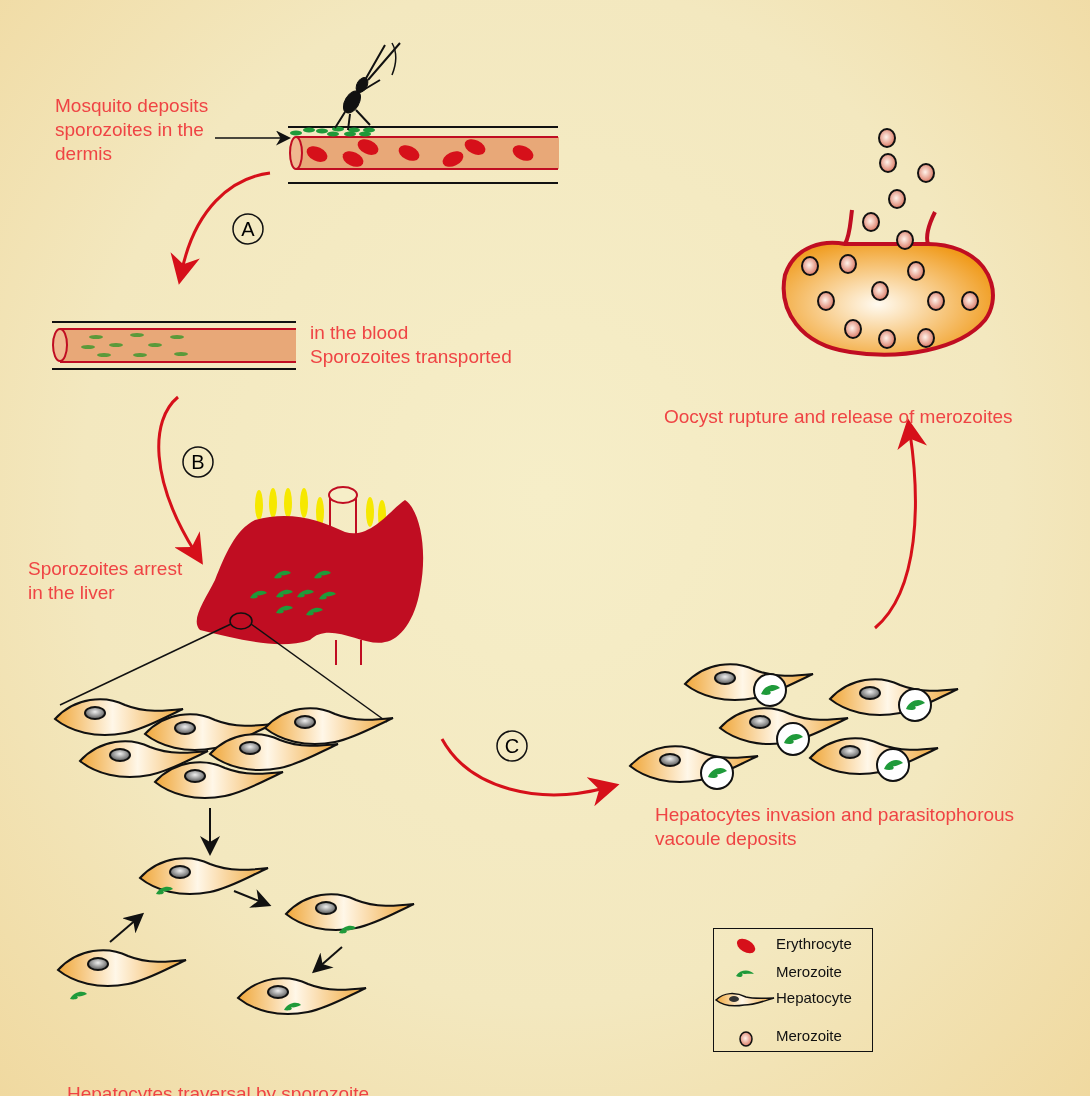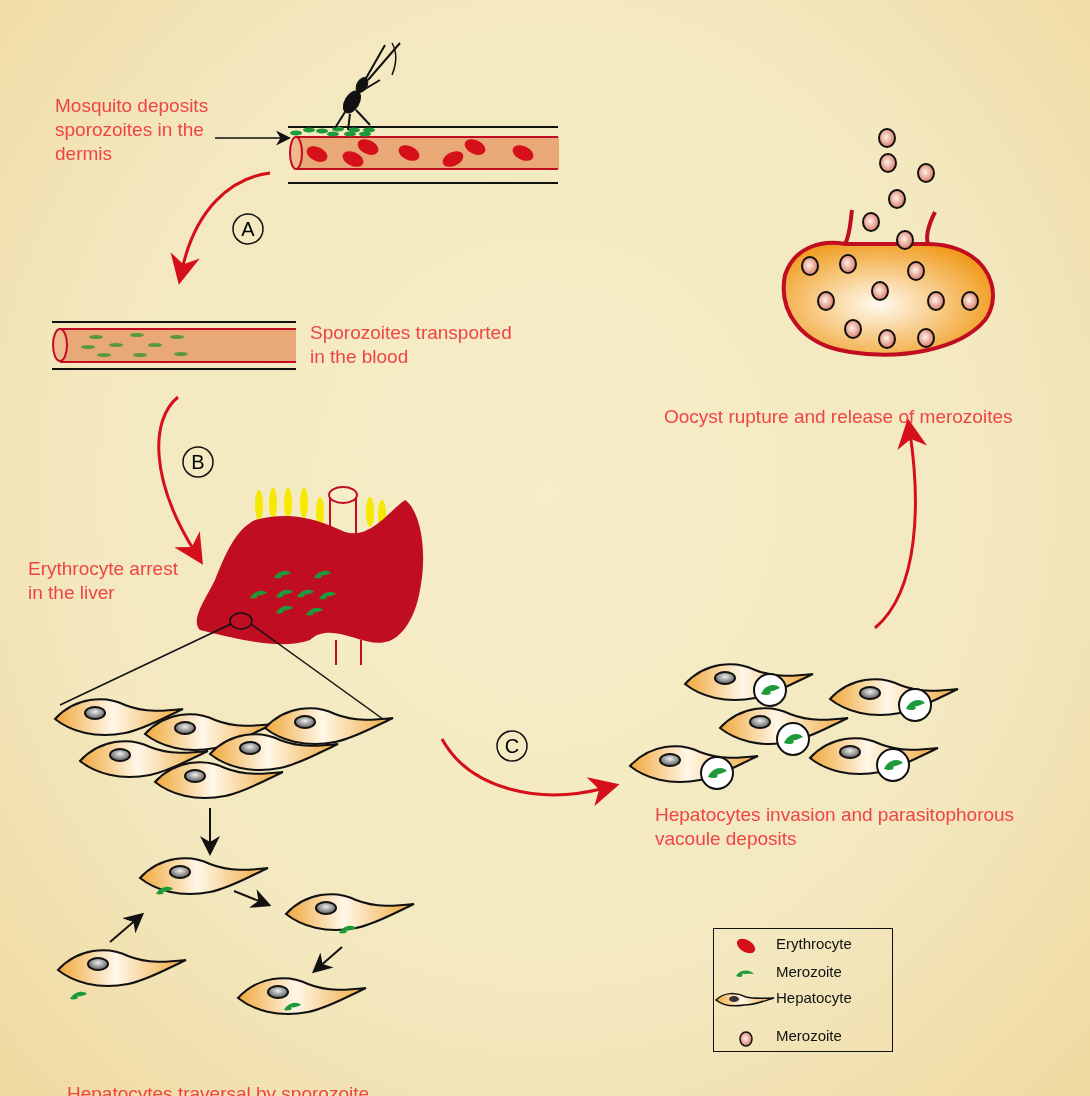--- a/index.html
+++ b/index.html
@@ -1,21 +1,21 @@
 <!DOCTYPE html>
 <html><head>
 <meta charset="utf-8">
 <style>
   html, body { margin:0; padding:0; }
   body { width:1090px; height:1096px; overflow:hidden; position:relative;
     background: radial-gradient(ellipse at 50% 45%, #f6eec8 0%, #f3e8bf 60%, #f0d9a0 100%);
     font-family: "Liberation Sans", sans-serif; color:#111; }
   svg.diagram { position:absolute; left:0; top:0; }
   .lbl { position:absolute; font-size:19px; line-height:24px; color:#ef4444; white-space:nowrap; }
-  .legend { position:absolute; left:713px; top:928px; width:180px; height:124px; border:1.5px solid #111; box-sizing:border-box; }
+  .legend { position:absolute; left:713px; top:928px; width:160px; height:124px; border:1.5px solid #111; box-sizing:border-box; }
   .legend-row { position:absolute; left:0; width:100%; height:26px; }
   .legend-row span.t { position:absolute; left:62px; top:2px; font-size:15px; }
 </style>
 </head>
 <body>
 
 <svg class="diagram" width="1090" height="1096">
   <defs>
     <linearGradient id="cellG" x1="0" x2="1" y1="0" y2="0">
       <stop offset="0" stop-color="#f0a73a"></stop>
@@ -217,25 +217,25 @@
     <use href="#mer" x="926" y="338"></use>
   </g>
 </svg>
 
 <div class="lbl" style="left:55px;top:94px;">
   <div>Mosquito deposits</div>
   <div>sporozoites in the</div>
   <div>dermis</div>
 </div>
 <div class="lbl" style="left:310px;top:321px;">
+  <div>in the blood</div>
   <div>Sporozoites transported</div>
-  <div>in the blood</div>
 </div>
 <div class="lbl" style="left:28px;top:557px;">
-  <div>Erythrocyte arrest</div>
+  <div>Sporozoites arrest</div>
   <div>in the liver</div>
 </div>
 <div class="lbl" style="left:67px;top:1082px;">Hepatocytes traversal by sporozoite</div>
 <div class="lbl" style="left:655px;top:803px;">
   <div>Hepatocytes invasion and parasitophorous</div>
   <div>vacoule deposits</div>
 </div>
 <div class="lbl" style="left:664px;top:405px;">Oocyst rupture and release of merozoites</div>
 
 <div class="legend">

